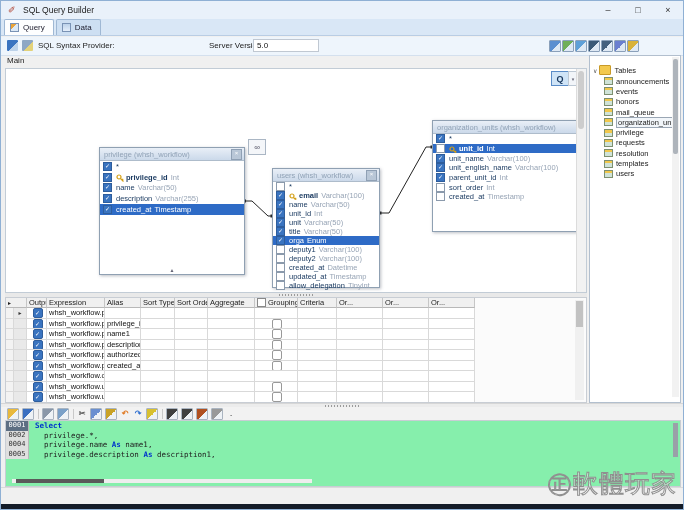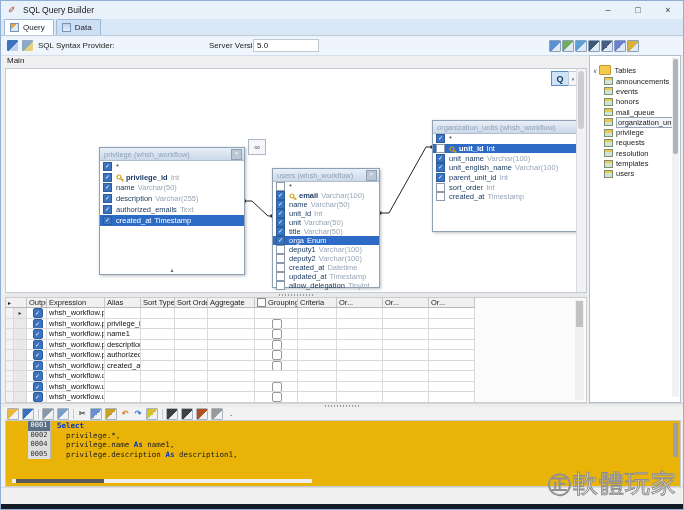--- a/index.html
+++ b/index.html
@@ -73,21 +73,21 @@
   .gcb{width:8px;height:8px;margin:auto;border:1px solid #2e5d9c;background:#3a74c0;border-radius:2px;color:#fff;font-size:6px;line-height:8px;text-align:center;}
   .gcb.off{background:#fff;border-color:#999;}
   #grid-vscroll{position:absolute;right:2px;top:2px;width:9px;height:100px;background:#f0f0f0;}
   #grid-vscroll .thumb{position:absolute;left:1px;top:1px;width:7px;height:26px;background:#c2c2c2;}
   .hcb{width:7px;height:7px;border:1px solid #888;background:#fff;margin-right:2px;flex:none;}
   
   #sqltoolbar{position:absolute;left:0;top:406px;width:100%;height:13px;background:#f2f2f2;display:flex;align-items:center;padding-left:6px;box-sizing:border-box;}
   .sicon{width:10px;height:10px;margin-right:3px;border-radius:1px;display:flex;align-items:center;justify-content:center;font-size:8px;}
   .sep{width:1px;height:10px;background:#c9c9c9;margin:0 3px 0 1px;}
   
-  #editor{position:absolute;left:4px;top:419px;width:676px;height:67px;background:#eab308;border:1px solid #c8cdd4;box-sizing:border-box;overflow:hidden;font-family:"DejaVu Sans Mono",monospace;padding-left:22px;}
+  #editor{position:absolute;left:4px;top:419px;width:676px;height:67px;background:#86efac;border:1px solid #c8cdd4;box-sizing:border-box;overflow:hidden;font-family:"DejaVu Sans Mono",monospace;}
   .sline{display:flex;height:9.6px;align-items:center;}
   .lnum{width:22px;flex:none;background:#dfdfdf;color:#333;font-size:7px;text-align:center;border-right:1px solid #b8b8b8;height:100%;line-height:9.6px;}
   .lnum.cur{background:#5d6f83;color:#fff;}
   .codeline{font-size:7.5px;color:#202020;padding-left:6px;white-space:pre;}
   .kw{color:#0033cc;font-weight:bold;}
   #hscroll{position:absolute;left:6px;bottom:3px;width:300px;height:4px;background:#eee;}
   #hscroll .thumb{position:absolute;left:4px;top:0;width:88px;height:4px;background:#5a5a5a;}
   #editor-vthumb{position:absolute;right:2px;top:2px;width:5px;height:34px;background:#9aa0a8;}
   
   #statusbar{position:absolute;left:0;top:486px;width:100%;height:17px;background:#f0f0f0;border-top:1px solid #dadada;}
@@ -171,25 +171,20 @@
           </div>
           <div class="frow" style="height: 10.8px;">
             <span class="cb on">✓</span>
             <span class="fname">name</span>
             <span class="ftype">Varchar(50)</span>
           </div>
           <div class="frow" style="height: 10.8px;">
             <span class="cb on">✓</span>
             <span class="fname">description</span>
             <span class="ftype">Varchar(255)</span>
-          </div>
-          <div class="frow" style="height: 10.8px;">
-            <span class="cb on">✓</span>
-            <span class="fname">authorized_emails</span>
-            <span class="ftype">Text</span>
           </div>
           <div class="frow sel" style="height: 10.8px;">
             <span class="cb on">✓</span>
             <span class="fname">created_at</span>
             <span class="ftype">Timestamp</span>
           </div>
           <div class="dcollapse">▲</div>
         </div>
         <div class="dtable" style="left: 266px; top: 99px; width: 108px; height: 120px;">
           <div class="dhead">

